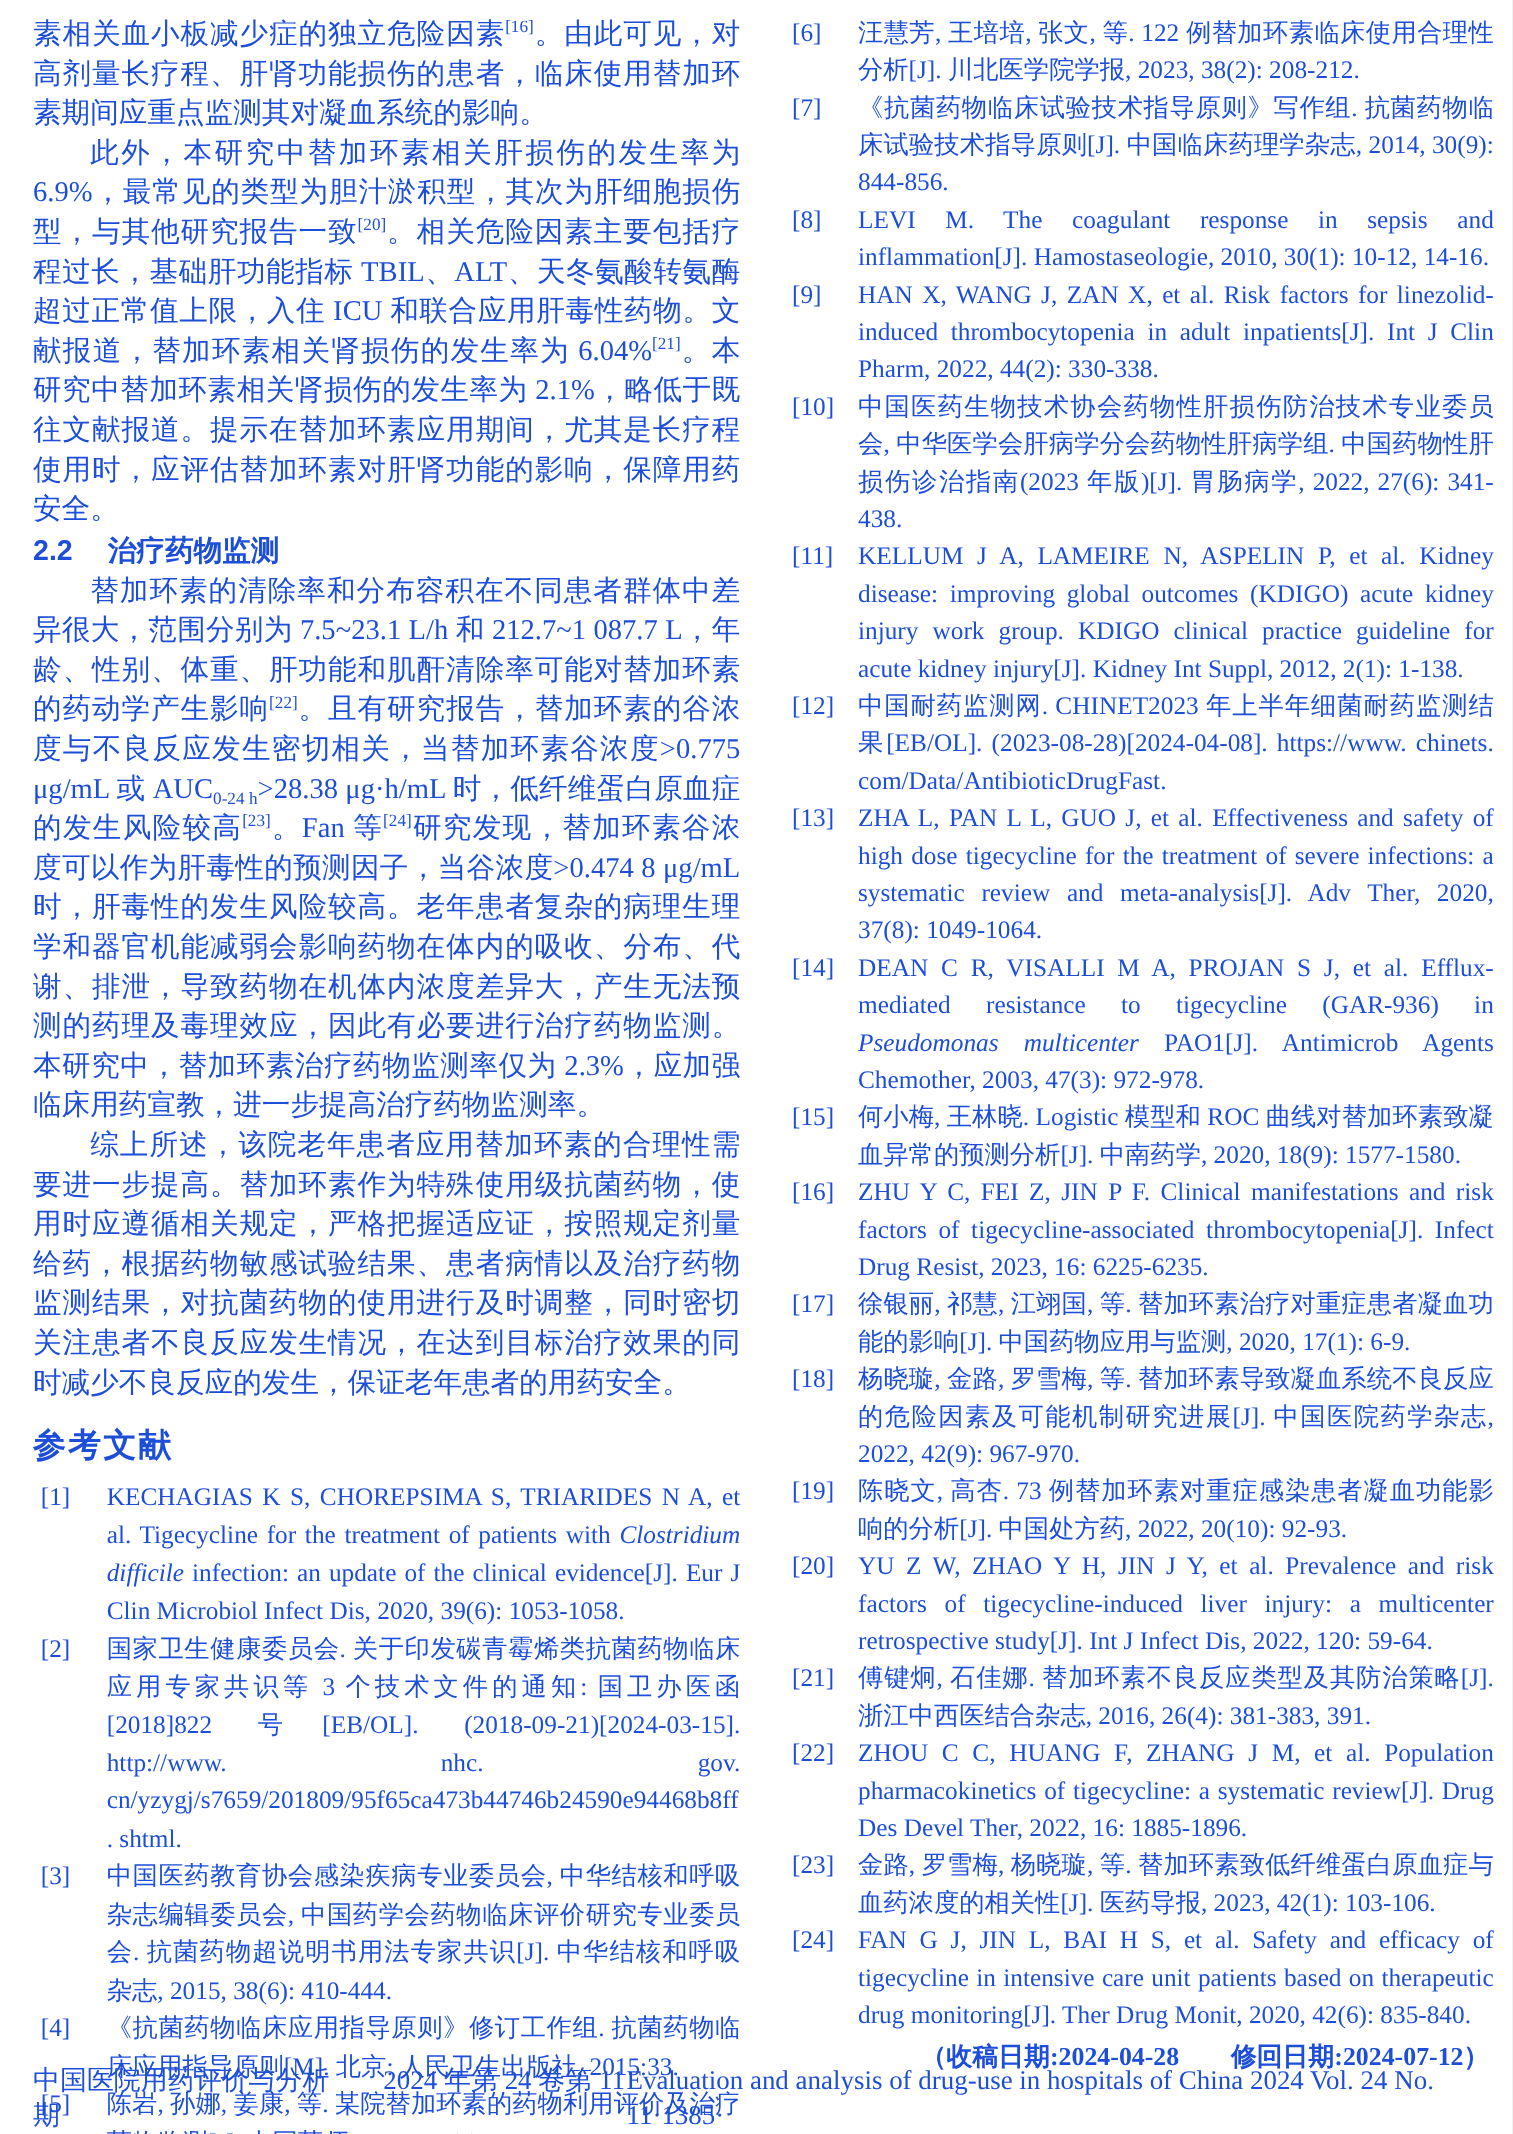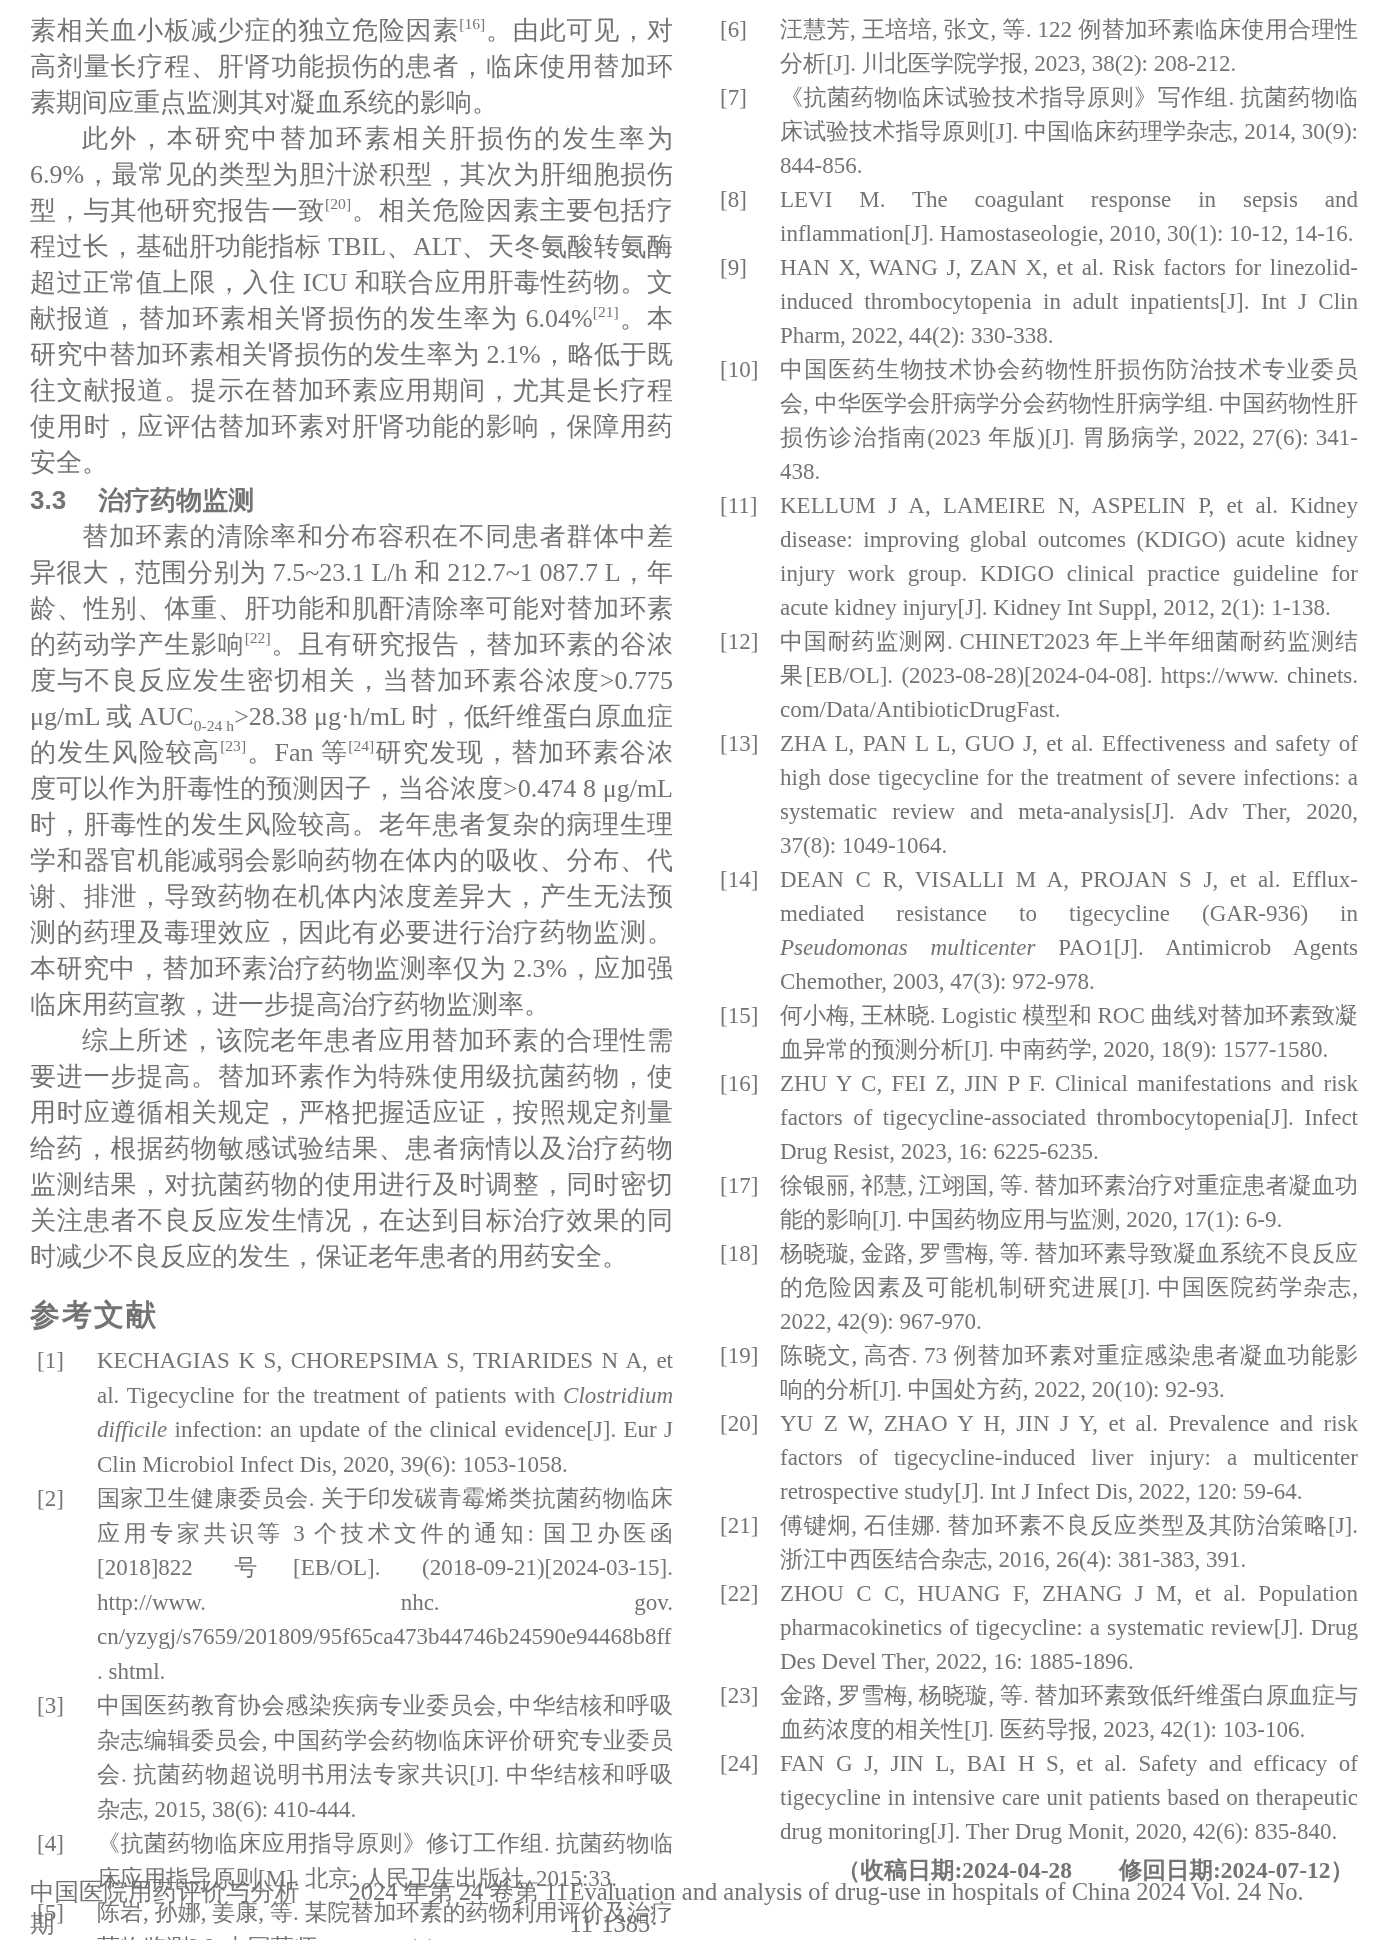--- a/index.html
+++ b/index.html
@@ -1,18 +1,18 @@
 <!DOCTYPE html>
 <html><head>
 <meta charset="utf-8">
 <style>
   html,body{margin:0;padding:0;background:#e8e8e8;}
   .page{
     position:relative;width:1375px;height:1940px;background:#ffffff;
-    font-family:"Liberation Serif","DejaVu Serif",serif;color:#737373;
+    font-family:"Liberation Serif","DejaVu Serif",serif;color:#1d4ed8;
     overflow:hidden;margin:0 auto;
   }
   .col{position:absolute;top:13px;text-align:justify;}
   .col-left{left:30px;width:643px;}
   .col-right{left:713px;width:645px;}
   .para{margin:0;font-size:26px;line-height:36px;text-align:justify;}
   .para.indent{text-indent:2em;}
   sup{font-size:0.6em;line-height:0;vertical-align:super;}
   sub{font-size:0.6em;line-height:0;vertical-align:sub;}
   .sec-head{
@@ -39,21 +39,21 @@
   }
   .f-page{text-align:center;}
 </style>
 </head>
 <body>
 
 <div class="page">
   <section class="col col-left">
       <p class="para">素相关血小板减少症的独立危险因素<sup>[16]</sup>。由此可见，对高剂量长疗程、肝肾功能损伤的患者，临床使用替加环素期间应重点监测其对凝血系统的影响。</p>
       <p class="para indent">此外，本研究中替加环素相关肝损伤的发生率为 6.9%，最常见的类型为胆汁淤积型，其次为肝细胞损伤型，与其他研究报告一致<sup>[20]</sup>。相关危险因素主要包括疗程过长，基础肝功能指标 TBIL、ALT、天冬氨酸转氨酶超过正常值上限，入住 ICU 和联合应用肝毒性药物。文献报道，替加环素相关肾损伤的发生率为 6.04%<sup>[21]</sup>。本研究中替加环素相关肾损伤的发生率为 2.1%，略低于既往文献报道。提示在替加环素应用期间，尤其是长疗程使用时，应评估替加环素对肝肾功能的影响，保障用药安全。</p>
-      <p class="sec-head"><span class="sec-num">3.3</span><span>治疗药物监测</span></p>
+      <p class="sec-head"><span class="sec-num">2.2</span><span>治疗药物监测</span></p>
       <p class="para indent">替加环素的清除率和分布容积在不同患者群体中差异很大，范围分别为 7.5~23.1 L/h 和 212.7~1 087.7 L，年龄、性别、体重、肝功能和肌酐清除率可能对替加环素的药动学产生影响<sup>[22]</sup>。且有研究报告，替加环素的谷浓度与不良反应发生密切相关，当替加环素谷浓度&gt;0.775 μg/mL 或 AUC<sub>0-24 h</sub>&gt;28.38 μg·h/mL 时，低纤维蛋白原血症的发生风险较高<sup>[23]</sup>。Fan 等<sup>[24]</sup>研究发现，替加环素谷浓度可以作为肝毒性的预测因子，当谷浓度&gt;0.474 8 μg/mL 时，肝毒性的发生风险较高。老年患者复杂的病理生理学和器官机能减弱会影响药物在体内的吸收、分布、代谢、排泄，导致药物在机体内浓度差异大，产生无法预测的药理及毒理效应，因此有必要进行治疗药物监测。本研究中，替加环素治疗药物监测率仅为 2.3%，应加强临床用药宣教，进一步提高治疗药物监测率。</p>
       <p class="para indent">综上所述，该院老年患者应用替加环素的合理性需要进一步提高。替加环素作为特殊使用级抗菌药物，使用时应遵循相关规定，严格把握适应证，按照规定剂量给药，根据药物敏感试验结果、患者病情以及治疗药物监测结果，对抗菌药物的使用进行及时调整，同时密切关注患者不良反应发生情况，在达到目标治疗效果的同时减少不良反应的发生，保证老年患者的用药安全。</p>
       <p class="ref-head">参考文献</p>
       <div class="ref"><span class="ref-num">[1]</span><span class="ref-txt">KECHAGIAS K S, CHOREPSIMA S, TRIARIDES N A, et al. Tigecycline for the treatment of patients with <i>Clostridium difficile</i> infection: an update of the clinical evidence[J]. Eur J Clin Microbiol Infect Dis, 2020, 39(6): 1053-1058.</span></div>
       <div class="ref"><span class="ref-num">[2]</span><span class="ref-txt">国家卫生健康委员会. 关于印发碳青霉烯类抗菌药物临床应用专家共识等 3 个技术文件的通知: 国卫办医函[2018]822 号[EB/OL]. (2018-09-21)[2024-03-15]. http://www. nhc. gov. cn/yzygj/s7659/201809/95f65ca473b44746b24590e94468b8ff. shtml.</span></div>
       <div class="ref"><span class="ref-num">[3]</span><span class="ref-txt">中国医药教育协会感染疾病专业委员会, 中华结核和呼吸杂志编辑委员会, 中国药学会药物临床评价研究专业委员会. 抗菌药物超说明书用法专家共识[J]. 中华结核和呼吸杂志, 2015, 38(6): 410-444.</span></div>
       <div class="ref"><span class="ref-num">[4]</span><span class="ref-txt">《抗菌药物临床应用指导原则》修订工作组. 抗菌药物临床应用指导原则[M]. 北京: 人民卫生出版社, 2015:33.</span></div>
       <div class="ref"><span class="ref-num">[5]</span><span class="ref-txt">陈岩, 孙娜, 姜康, 等. 某院替加环素的药物利用评价及治疗药物监测[J]. 中国药师, 2020, 23(8): 1561-1565.</span></div>
     </section>
   <section class="col col-right">

